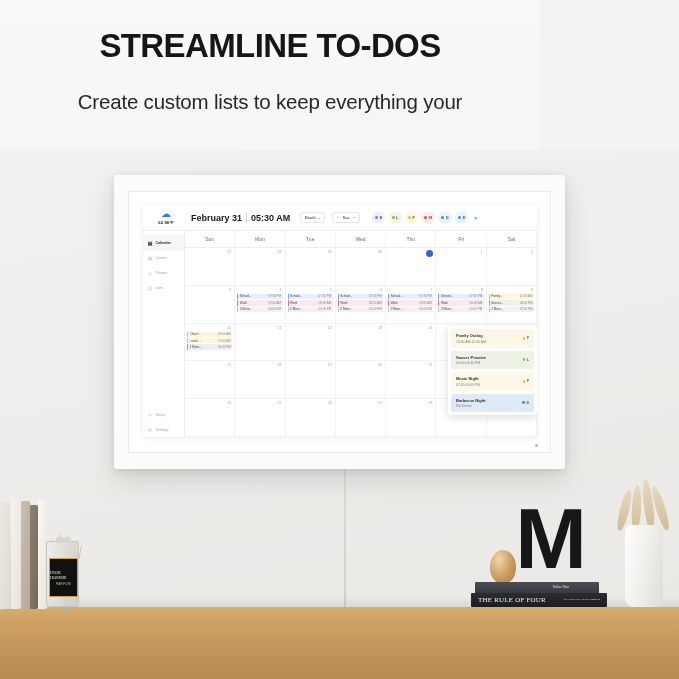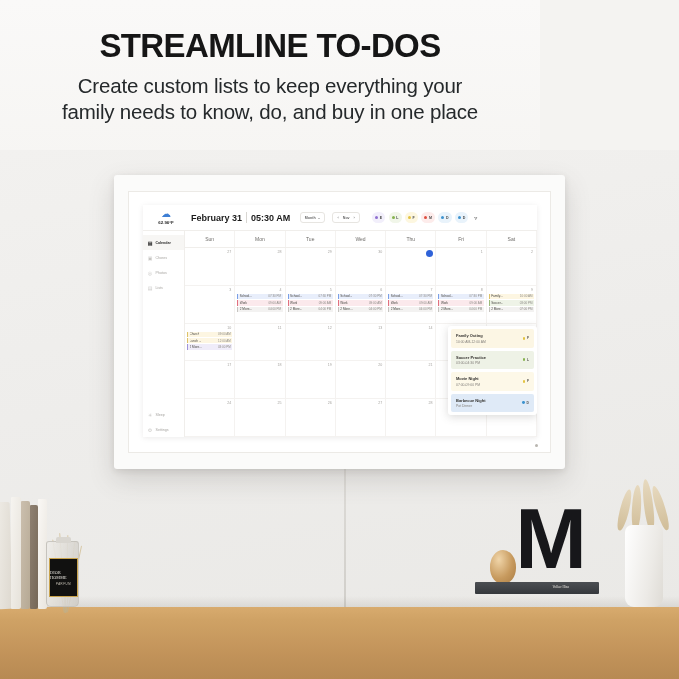--- a/index.html
+++ b/index.html
@@ -15,21 +15,21 @@
   #promo {
     position: absolute; top: 0; left: 0; width: 540px; height: 160px;
     background: linear-gradient(#faf9f8, #f6f5f3);
     text-align: center; padding-top: 28px;
   }
   #promo-title {
     font-size: 33px; font-weight: 700; letter-spacing: -0.6px;
     color: #161616; line-height: 1.08;
   }
   #promo-sub {
-    margin-top: 9px; font-size: 20.5px; font-weight: 400;
+    margin-top: 25px; font-size: 20.5px; font-weight: 400;
     color: #25292b; line-height: 1.28; letter-spacing: -0.2px;
   }
 
   
   #scene { position: absolute; top: 150px; left: 0; width: 679px; height: 529px; }
   #wall {
     position: absolute; inset: 0;
     background: linear-gradient(170deg,#f2f1ef 0%, #eeedeb 42%, #e9e8e5 100%);
   }
   #wall-seam {
@@ -214,21 +214,20 @@
   #vase { position: absolute; right: 16px; bottom: 72px; width: 38px; height: 82px; border-radius: 7px 7px 9px 9px; background: linear-gradient(100deg,#ffffff,#eceae6 65%,#dedbd5); }
   .pampas { position: absolute; bottom: 148px; width: 9px; height: 46px; border-radius: 50% 50% 45% 45%; background: linear-gradient(#e6d7ba,#cdb88f); opacity: .9; }
 </style>
 </head>
 <body>
 
 <div id="promo">
   <div id="promo-title">STREAMLINE TO-DOS</div>
   <div id="promo-sub">
     <div>Create custom lists to keep everything your</div>
-    <div>family needs to know, do, and buy in one place</div>
   </div>
 </div>
 
 <div id="scene">
   <div id="wall"></div>
   <div id="wall-seam"></div>
 
   <div id="frame">
     <div id="frame-inner">
       <div id="frame-dot"></div>
@@ -593,19 +592,24 @@
       <div id="diff-l1">DIOR HOMME</div>
       <div id="diff-l2">PARFUM</div>
     </div>
   </div>
 
   <div id="letterM">M</div>
   <div id="egg"></div>
   <div id="bkA">
     <span id="bkA-t">Volker Hinz</span>
   </div>
+  <div id="bkB">
+    <span id="bkB-t">THE RULE OF FOUR</span>
+    <span id="bkB-a">Ian Caldwell &amp;
+Dustin Thomason</span>
+  </div>
 
   <div class="pampas" style="right:14px;transform:rotate(-17deg);"></div>
   <div class="pampas" style="right:26px;transform:rotate(-7deg);height:52px;"></div>
   <div class="pampas" style="right:38px;transform:rotate(3deg);"></div>
   <div class="pampas" style="right:50px;transform:rotate(14deg);height:42px;"></div>
   <div id="vase"></div>
 </div>
 
 </body></html>

